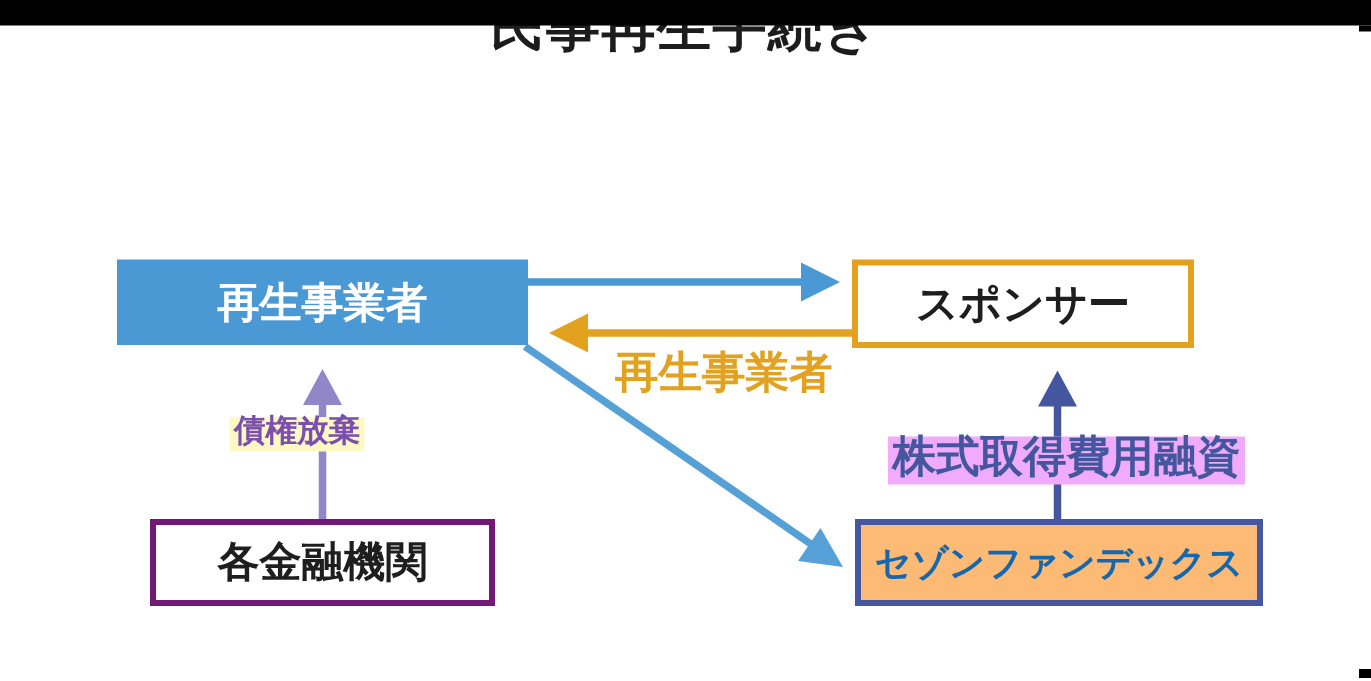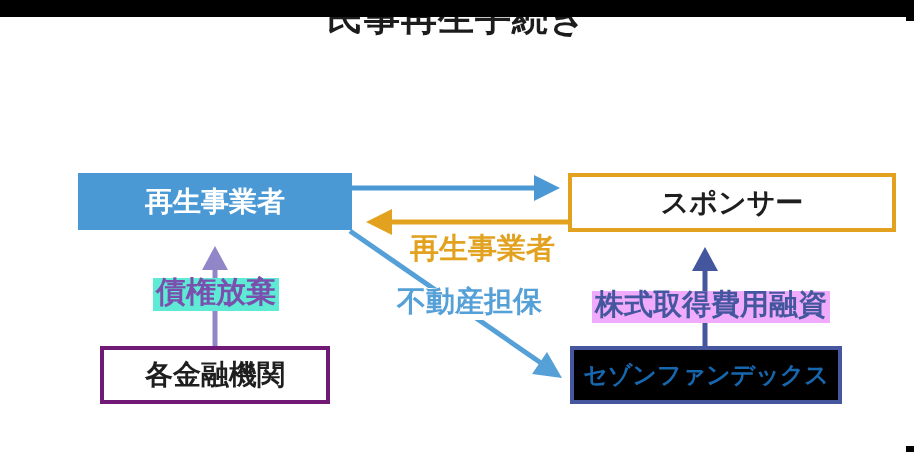--- a/index.html
+++ b/index.html
@@ -44,45 +44,45 @@
   .head-indigo { fill: #44579e; }
   .head-skyblue{ fill: #56a0d8; }
 
   
   .edge-label {
     position: absolute; font-weight: bold; white-space: nowrap;
     line-height: 1.1; z-index: 20;
   }
   #label-stock-transfer     { left: 387px; top: 146px; font-size: 29px; color: #3d96d2; }
   #label-management-support { left: 410px; top: 235px; font-size: 29px; color: #e2a21f; }
-  #label-debt-waiver        { left: 153px; top: 278px; font-size: 30px; color: #7b4fae; background: #5eead4; padding: 0 3px; }
+  #label-debt-waiver        { left: 153px; top: 278px; font-size: 21px; color: #7b4fae; background: #fef9c3; padding: 0 3px; }
   #label-collateral         { left: 394px; top: 288px; font-size: 29px; color: #56a0d8; background: #fff; padding: 0 3px; }
   #label-stock-loan         { left: 592px; top: 291px; font-size: 29px; color: #44579e; background: #f0abfc; padding: 0 3px; }
 
   
   .node {
     position: absolute; box-sizing: border-box; z-index: 30;
     display: flex; align-items: center; justify-content: center;
     font-weight: bold; text-align: center;
   }
   #node-rehab {
     left: 78px; top: 173px; width: 274px; height: 57px;
     background: #4a99d5; color: #ffffff; font-size: 28px;
   }
   #node-sponsor {
-    left: 568px; top: 173px; width: 328px; height: 59px;
+    left: 568px; top: 173px; width: 228px; height: 59px;
     background: #ffffff; border: 4px solid #e2a21f; color: #1e1e1e; font-size: 28px;
   }
   #node-banks {
     left: 100px; top: 346px; width: 230px; height: 58px;
     background: #ffffff; border: 4px solid #701a75; color: #1e1e1e; font-size: 28px;
   }
   #node-saison {
     left: 570px; top: 346px; width: 272px; height: 58px;
-    background: #000000; border: 4px solid #46579f; color: #1767af; font-size: 24px;
+    background: #fdba74; border: 4px solid #46579f; color: #1767af; font-size: 24px;
   }
 
   
   #corner-artifact {
     position: absolute; left: 906px; top: 446px; width: 8px; height: 6px;
     background: #000000; z-index: 40;
   }
 </style>
 </head>
 <body>
@@ -117,21 +117,20 @@
     </g>
 
     <g>
       <line class="stem stem-skyblue" x1="350" y1="231" x2="541" y2="363"></line>
       <polygon class="head-skyblue" points="562,378 532,374 547,352"></polygon>
     </g>
   </svg>
 
   <div class="edge-label" id="label-management-support">再生事業者</div>
   <div class="edge-label" id="label-debt-waiver">債権放棄</div>
-  <div class="edge-label" id="label-collateral">不動産担保</div>
   <div class="edge-label" id="label-stock-loan">株式取得費用融資</div>
 
   <div class="node" id="node-rehab">
     <span>再生事業者</span>
   </div>
   <div class="node" id="node-sponsor">
     <span>スポンサー</span>
   </div>
   <div class="node" id="node-banks">
     <span>各金融機関</span>

